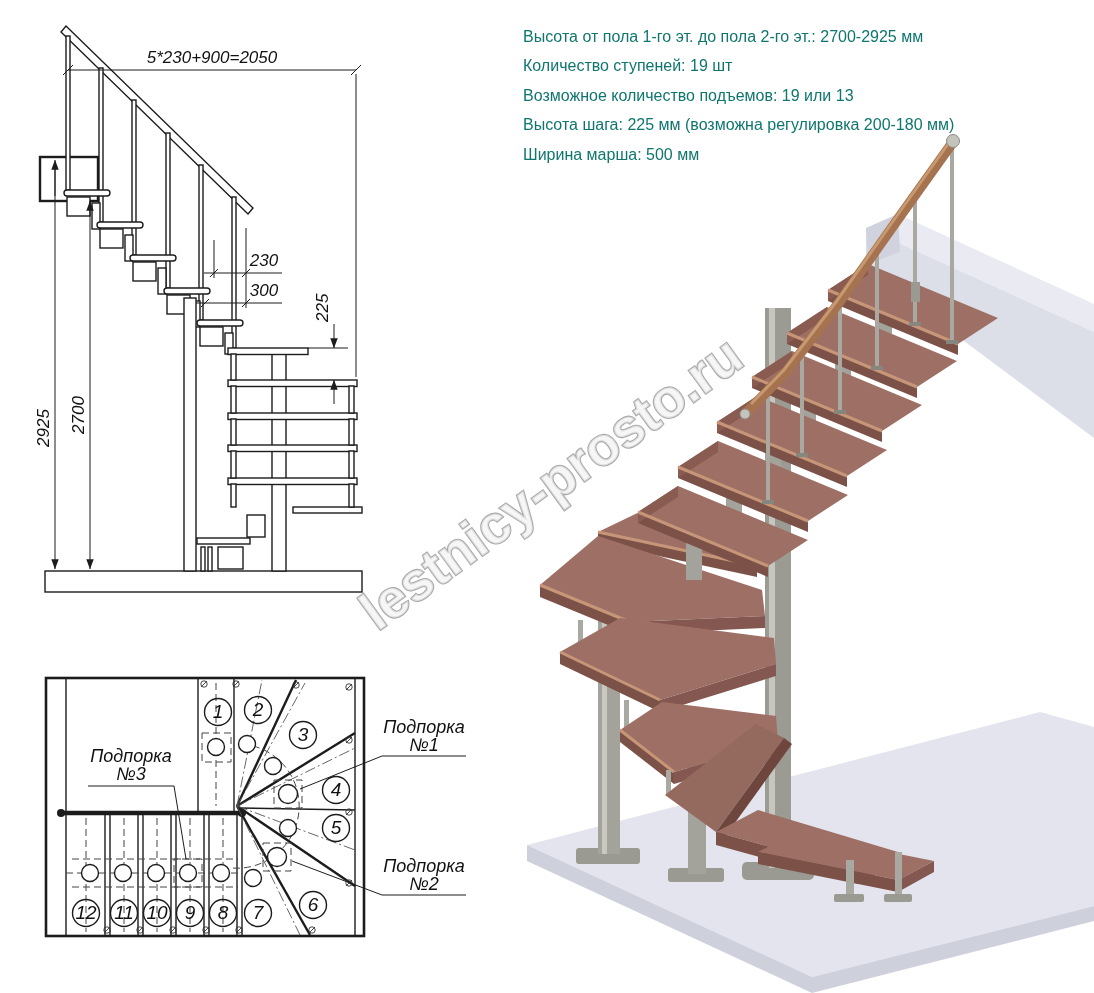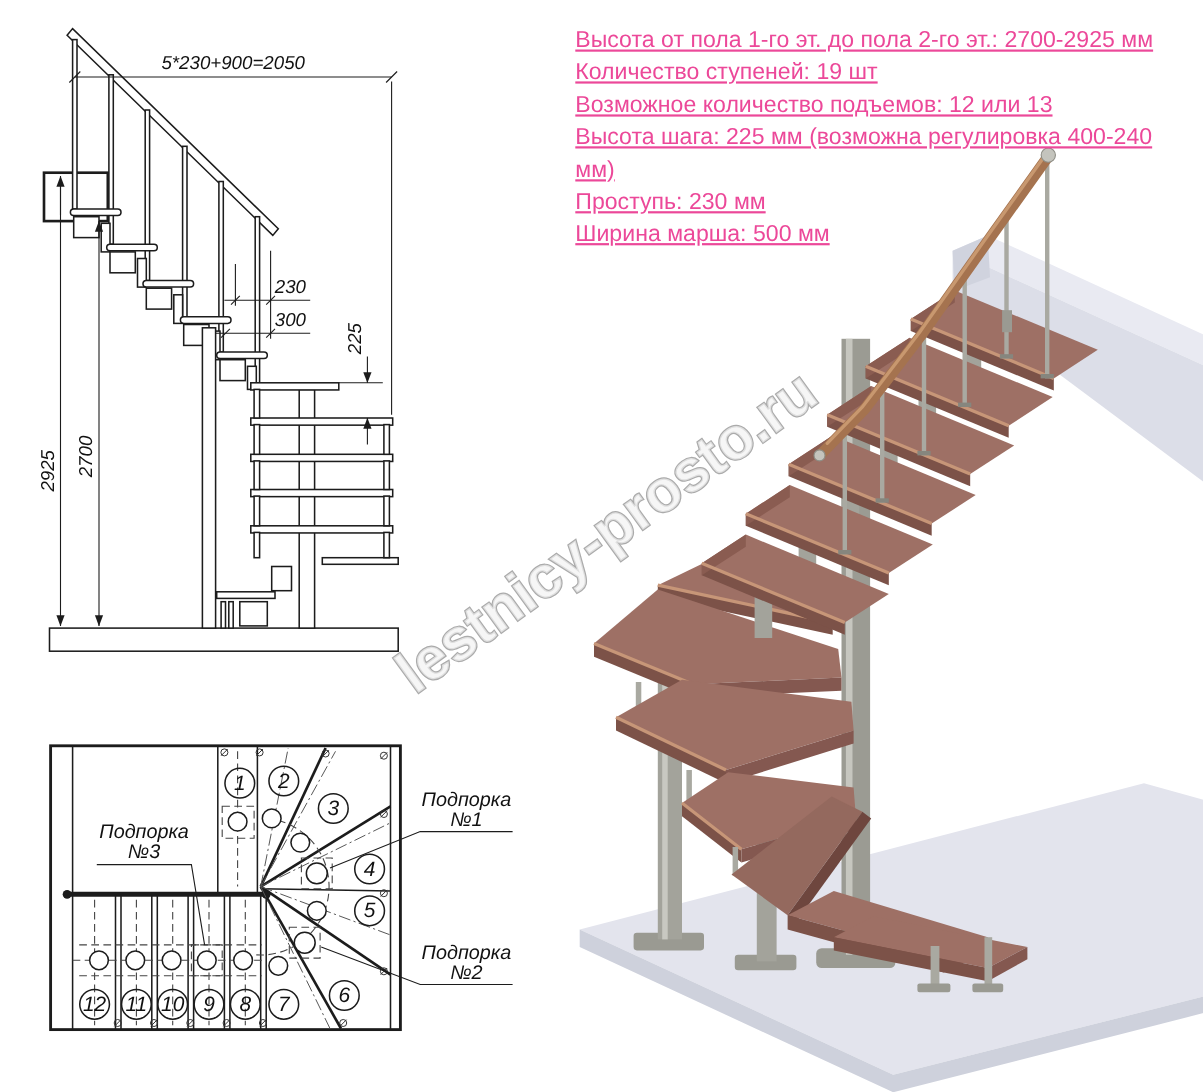--- a/index.html
+++ b/index.html
@@ -1,20 +1,20 @@
 <!DOCTYPE html>
 <html><head>
 <meta charset="utf-8">
 <style>
   html,body{margin:0;padding:0;background:#fff;}
   #stage{position:relative;width:1094px;height:993px;background:#ffffff;overflow:hidden;
          font-family:"Liberation Sans",sans-serif;}
   #stage svg{position:absolute;left:0;top:0;}
-  .specs{position:absolute;left:523px;top:22px;width:560px;color:#ec4899;
-         font-size:21px;line-height:29.4px;font-family:"Liberation Sans",sans-serif;text-decoration:underline;}
+  .specs{position:absolute;left:523px;top:22px;width:560px;color:#0f766e;
+         font-size:16px;line-height:29.4px;font-family:"Liberation Sans",sans-serif;}
   .lw{stroke:#1c1c1c;fill:none;stroke-width:1.4;}
   .lw2{stroke:#1c1c1c;fill:none;stroke-width:2.4;}
   .fillw{fill:#ffffff;stroke:#1c1c1c;stroke-width:1.4;}
   .dim{stroke:#1c1c1c;stroke-width:1;fill:none;}
   .dimtext{font-style:italic;font-size:17px;fill:#111;font-family:"Liberation Sans",sans-serif;}
   .pnum{font-style:italic;font-size:19px;fill:#111;font-family:"Liberation Sans",sans-serif;}
   .plabel{font-style:italic;font-size:18px;fill:#111;font-family:"Liberation Sans",sans-serif;}
   .dash{stroke:#444;stroke-width:1;fill:none;stroke-dasharray:7 4;}
   .dashdot{stroke:#555;stroke-width:0.9;fill:none;stroke-dasharray:11 3 2 3;}
   .screw{stroke:#333;stroke-width:0.9;fill:none;}
@@ -454,19 +454,18 @@
   </g>
 
   <g>
     <text transform="translate(562,498) rotate(-36)" text-anchor="middle" font-family="Liberation Sans, sans-serif" font-size="54" font-weight="bold" fill="#f2f2f2" fill-opacity="0.72" stroke="#ababab" stroke-width="2.2" style="paint-order:stroke">lestnicy-prosto.ru</text>
   </g>
 </svg>
 
 <div class="specs">
   <div>Высота от пола 1-го эт. до пола 2-го эт.: 2700-2925 мм</div>
   <div>Количество ступеней: 19 шт</div>
-  <div>Возможное количество подъемов: 12 или 13</div>
-  <div>Высота шага: 225 мм (возможна регулировка 400-240 мм)</div>
-  <div>Проступь: 230 мм</div>
+  <div>Возможное количество подъемов: 19 или 13</div>
+  <div>Высота шага: 225 мм (возможна регулировка 200-180 мм)</div>
   <div>Ширина марша: 500 мм</div>
 </div>
 
 </div>
 
 </body></html>

